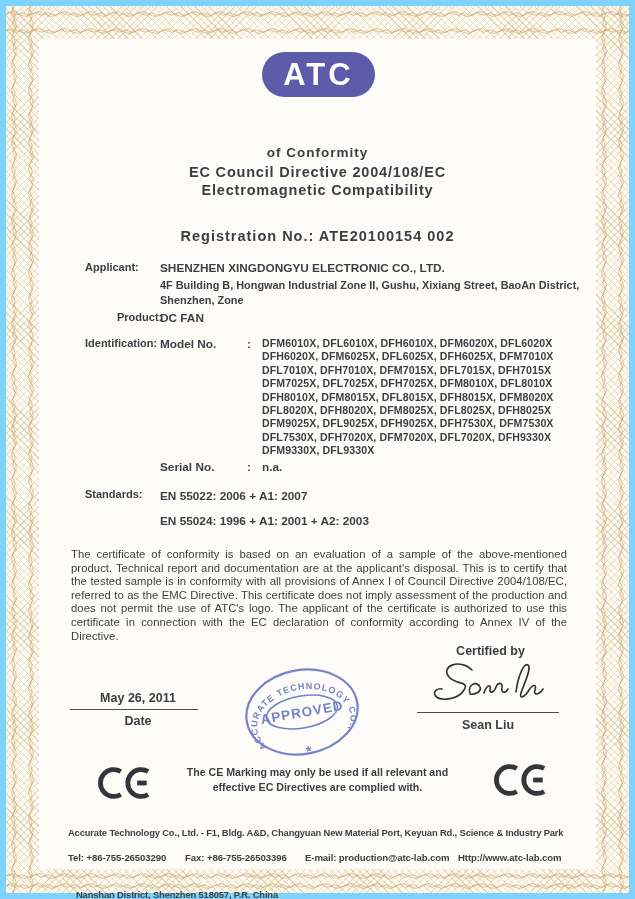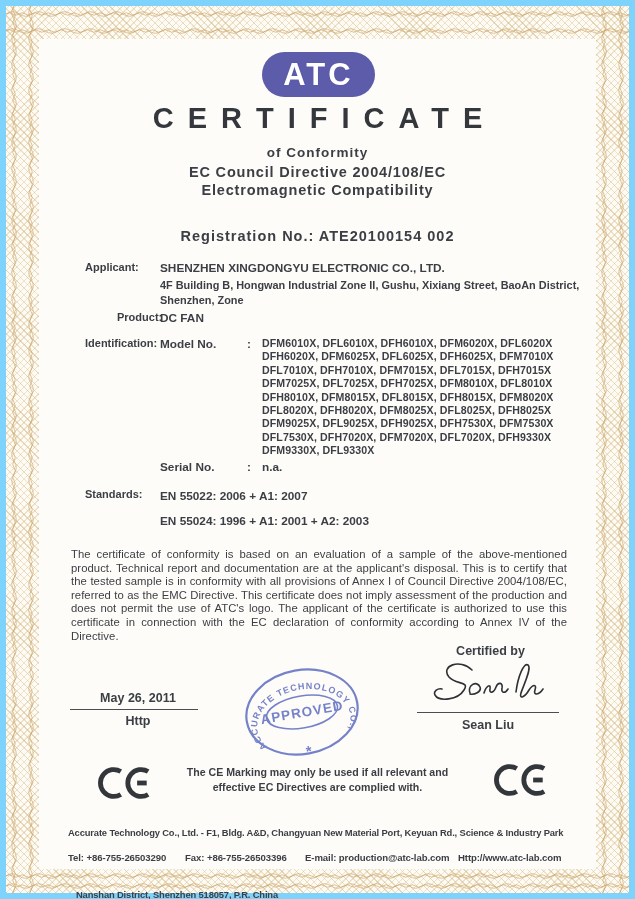--- a/index.html
+++ b/index.html
@@ -128,21 +128,20 @@
   <svg class="wave" viewBox="0 0 14 887" style="left:614px;top:6px;width:14px;height:887px" data-name="border-wave-right-outer">
       <path d="M7,0 Q2.5,6.5 7,13 Q11.5,19.5 7,26 Q2.5,32.5 7,39 Q11.5,45.5 7,52 Q2.5,58.5 7,65 Q11.5,71.5 7,78 Q2.5,84.5 7,91 Q11.5,97.5 7,104 Q2.5,110.5 7,117 Q11.5,123.5 7,130 Q2.5,136.5 7,143 Q11.5,149.5 7,156 Q2.5,162.5 7,169 Q11.5,175.5 7,182 Q2.5,188.5 7,195 Q11.5,201.5 7,208 Q2.5,214.5 7,221 Q11.5,227.5 7,234 Q2.5,240.5 7,247 Q11.5,253.5 7,260 Q2.5,266.5 7,273 Q11.5,279.5 7,286 Q2.5,292.5 7,299 Q11.5,305.5 7,312 Q2.5,318.5 7,325 Q11.5,331.5 7,338 Q2.5,344.5 7,351 Q11.5,357.5 7,364 Q2.5,370.5 7,377 Q11.5,383.5 7,390 Q2.5,396.5 7,403 Q11.5,409.5 7,416 Q2.5,422.5 7,429 Q11.5,435.5 7,442 Q2.5,448.5 7,455 Q11.5,461.5 7,468 Q2.5,474.5 7,481 Q11.5,487.5 7,494 Q2.5,500.5 7,507 Q11.5,513.5 7,520 Q2.5,526.5 7,533 Q11.5,539.5 7,546 Q2.5,552.5 7,559 Q11.5,565.5 7,572 Q2.5,578.5 7,585 Q11.5,591.5 7,598 Q2.5,604.5 7,611 Q11.5,617.5 7,624 Q2.5,630.5 7,637 Q11.5,643.5 7,650 Q2.5,656.5 7,663 Q11.5,669.5 7,676 Q2.5,682.5 7,689 Q11.5,695.5 7,702 Q2.5,708.5 7,715 Q11.5,721.5 7,728 Q2.5,734.5 7,741 Q11.5,747.5 7,754 Q2.5,760.5 7,767 Q11.5,773.5 7,780 Q2.5,786.5 7,793 Q11.5,799.5 7,806 Q2.5,812.5 7,819 Q11.5,825.5 7,832 Q2.5,838.5 7,845 Q11.5,851.5 7,858 Q2.5,864.5 7,871 Q11.5,877.5 7,884 Q2.5,890.5 7,897 Q11.5,903.5 7,910 Q2.5,916.5 7,923 Q11.5,929.5 7,936" fill="none" stroke="#cfa96f" stroke-width="0.8" opacity="0.9"></path>
       <path d="M7,0 Q4.5,3.25 7,6.5 Q9.5,9.75 7,13 Q4.5,16.25 7,19.5 Q9.5,22.75 7,26 Q4.5,29.25 7,32.5 Q9.5,35.75 7,39 Q4.5,42.25 7,45.5 Q9.5,48.75 7,52 Q4.5,55.25 7,58.5 Q9.5,61.75 7,65 Q4.5,68.25 7,71.5 Q9.5,74.75 7,78 Q4.5,81.25 7,84.5 Q9.5,87.75 7,91 Q4.5,94.25 7,97.5 Q9.5,100.75 7,104 Q4.5,107.25 7,110.5 Q9.5,113.75 7,117 Q4.5,120.25 7,123.5 Q9.5,126.75 7,130 Q4.5,133.25 7,136.5 Q9.5,139.75 7,143 Q4.5,146.25 7,149.5 Q9.5,152.75 7,156 Q4.5,159.25 7,162.5 Q9.5,165.75 7,169 Q4.5,172.25 7,175.5 Q9.5,178.75 7,182 Q4.5,185.25 7,188.5 Q9.5,191.75 7,195 Q4.5,198.25 7,201.5 Q9.5,204.75 7,208 Q4.5,211.25 7,214.5 Q9.5,217.75 7,221 Q4.5,224.25 7,227.5 Q9.5,230.75 7,234 Q4.5,237.25 7,240.5 Q9.5,243.75 7,247 Q4.5,250.25 7,253.5 Q9.5,256.75 7,260 Q4.5,263.25 7,266.5 Q9.5,269.75 7,273 Q4.5,276.25 7,279.5 Q9.5,282.75 7,286 Q4.5,289.25 7,292.5 Q9.5,295.75 7,299 Q4.5,302.25 7,305.5 Q9.5,308.75 7,312 Q4.5,315.25 7,318.5 Q9.5,321.75 7,325 Q4.5,328.25 7,331.5 Q9.5,334.75 7,338 Q4.5,341.25 7,344.5 Q9.5,347.75 7,351 Q4.5,354.25 7,357.5 Q9.5,360.75 7,364 Q4.5,367.25 7,370.5 Q9.5,373.75 7,377 Q4.5,380.25 7,383.5 Q9.5,386.75 7,390 Q4.5,393.25 7,396.5 Q9.5,399.75 7,403 Q4.5,406.25 7,409.5 Q9.5,412.75 7,416 Q4.5,419.25 7,422.5 Q9.5,425.75 7,429 Q4.5,432.25 7,435.5 Q9.5,438.75 7,442 Q4.5,445.25 7,448.5 Q9.5,451.75 7,455 Q4.5,458.25 7,461.5 Q9.5,464.75 7,468 Q4.5,471.25 7,474.5 Q9.5,477.75 7,481 Q4.5,484.25 7,487.5 Q9.5,490.75 7,494 Q4.5,497.25 7,500.5 Q9.5,503.75 7,507 Q4.5,510.25 7,513.5 Q9.5,516.75 7,520 Q4.5,523.25 7,526.5 Q9.5,529.75 7,533 Q4.5,536.25 7,539.5 Q9.5,542.75 7,546 Q4.5,549.25 7,552.5 Q9.5,555.75 7,559 Q4.5,562.25 7,565.5 Q9.5,568.75 7,572 Q4.5,575.25 7,578.5 Q9.5,581.75 7,585 Q4.5,588.25 7,591.5 Q9.5,594.75 7,598 Q4.5,601.25 7,604.5 Q9.5,607.75 7,611 Q4.5,614.25 7,617.5 Q9.5,620.75 7,624 Q4.5,627.25 7,630.5 Q9.5,633.75 7,637 Q4.5,640.25 7,643.5 Q9.5,646.75 7,650 Q4.5,653.25 7,656.5 Q9.5,659.75 7,663 Q4.5,666.25 7,669.5 Q9.5,672.75 7,676 Q4.5,679.25 7,682.5 Q9.5,685.75 7,689 Q4.5,692.25 7,695.5 Q9.5,698.75 7,702 Q4.5,705.25 7,708.5 Q9.5,711.75 7,715 Q4.5,718.25 7,721.5 Q9.5,724.75 7,728 Q4.5,731.25 7,734.5 Q9.5,737.75 7,741 Q4.5,744.25 7,747.5 Q9.5,750.75 7,754 Q4.5,757.25 7,760.5 Q9.5,763.75 7,767 Q4.5,770.25 7,773.5 Q9.5,776.75 7,780 Q4.5,783.25 7,786.5 Q9.5,789.75 7,793 Q4.5,796.25 7,799.5 Q9.5,802.75 7,806 Q4.5,809.25 7,812.5 Q9.5,815.75 7,819 Q4.5,822.25 7,825.5 Q9.5,828.75 7,832 Q4.5,835.25 7,838.5 Q9.5,841.75 7,845 Q4.5,848.25 7,851.5 Q9.5,854.75 7,858 Q4.5,861.25 7,864.5 Q9.5,867.75 7,871 Q4.5,874.25 7,877.5 Q9.5,880.75 7,884 Q4.5,887.25 7,890.5 Q9.5,893.75 7,897 Q4.5,900.25 7,903.5 Q9.5,906.75 7,910" fill="none" stroke="#cfa96f" stroke-width="0.8" opacity="0.9"></path>
     </svg>
 
   <div id="paper" data-name="certificate-paper"></div>
 
   <div class="abs" data-name="atc-logo">
     <span data-name="atc-logo-text">ATC</span>
   </div>
-  <div class="abs ctr" data-name="certificate-title">CERTIFICATE</div>
   <div class="abs ctr" data-name="certificate-subtitle">of Conformity</div>
   <div class="abs ctr" data-name="directive-line-1">EC Council Directive 2004/108/EC</div>
   <div class="abs ctr" data-name="directive-line-2">Electromagnetic Compatibility</div>
   <div class="abs ctr" data-name="registration-number">Registration No.: ATE20100154 002</div>
 
   <div class="abs lbl" data-name="applicant-label">Applicant:</div>
   <div class="abs val" data-name="applicant-name">SHENZHEN XINGDONGYU ELECTRONIC CO., LTD.</div>
   <div class="abs val" data-name="applicant-address">4F Building B, Hongwan Industrial Zone II, Gushu, Xixiang Street, BaoAn District, Shenzhen, Zone</div>
 
   <div class="abs lbl" data-name="product-label">Product:</div>
@@ -177,21 +176,21 @@
     <path d="M52,14 C40,2 20,10 29,21 C36,29 50,25 44,34 C38,44 19,46 15,39 C13,35 18,32 22,33
              M50,37 C47,29 57,24 60,31 C62,36 54,39 50,38
              M64,37 C66,30 71,27 70,33 C69,38 74,37 76,31 C78,26 83,26 82,32 C81,37 85,38 88,33
              M96,36 C98,20 104,6 108,9 C112,12 104,28 101,37 C99,44 105,41 109,34 C113,28 117,28 115,34 C113,40 119,39 123,33" fill="none" stroke="#2e3136" stroke-width="1.6" stroke-linecap="round"></path>
   </svg>
   <div class="abs" data-name="signature-line"></div>
   <div class="abs" data-name="signer-name">Sean Liu</div>
 
   <div class="abs" data-name="date-value">May 26, 2011</div>
   <div class="abs" data-name="date-line"></div>
-  <div class="abs" data-name="date-label">Http</div>
+  <div class="abs" data-name="date-label">Date</div>
 
   <svg class="abs" data-name="approval-stamp" viewBox="0 0 134 100">
     <ellipse cx="67" cy="50" rx="56" ry="42" fill="none" stroke="#6372c4" stroke-width="2.2" data-name="stamp-outer-ring"></ellipse>
     <ellipse cx="67" cy="50" rx="36" ry="16" fill="none" stroke="#6372c4" stroke-width="1.6" data-name="stamp-inner-ring"></ellipse>
     <path id="ringPath" d="M 27,78 A 47,33 0 1 1 107,78" fill="none" stroke="none"></path>
     <text font-size="9" font-weight="bold" fill="#6372c4" letter-spacing="1" data-name="stamp-ring-text">
       <textPath href="#ringPath" startOffset="0">ACCURATE TECHNOLOGY CO., LTD.</textPath>
     </text>
     <text x="67" y="55" text-anchor="middle" font-size="13.5" font-weight="bold" fill="#6372c4" letter-spacing="1" data-name="stamp-center-text">APPROVED</text>
     <text x="67" y="95" text-anchor="middle" font-size="15" font-weight="bold" fill="#6372c4" data-name="stamp-star">*</text>

